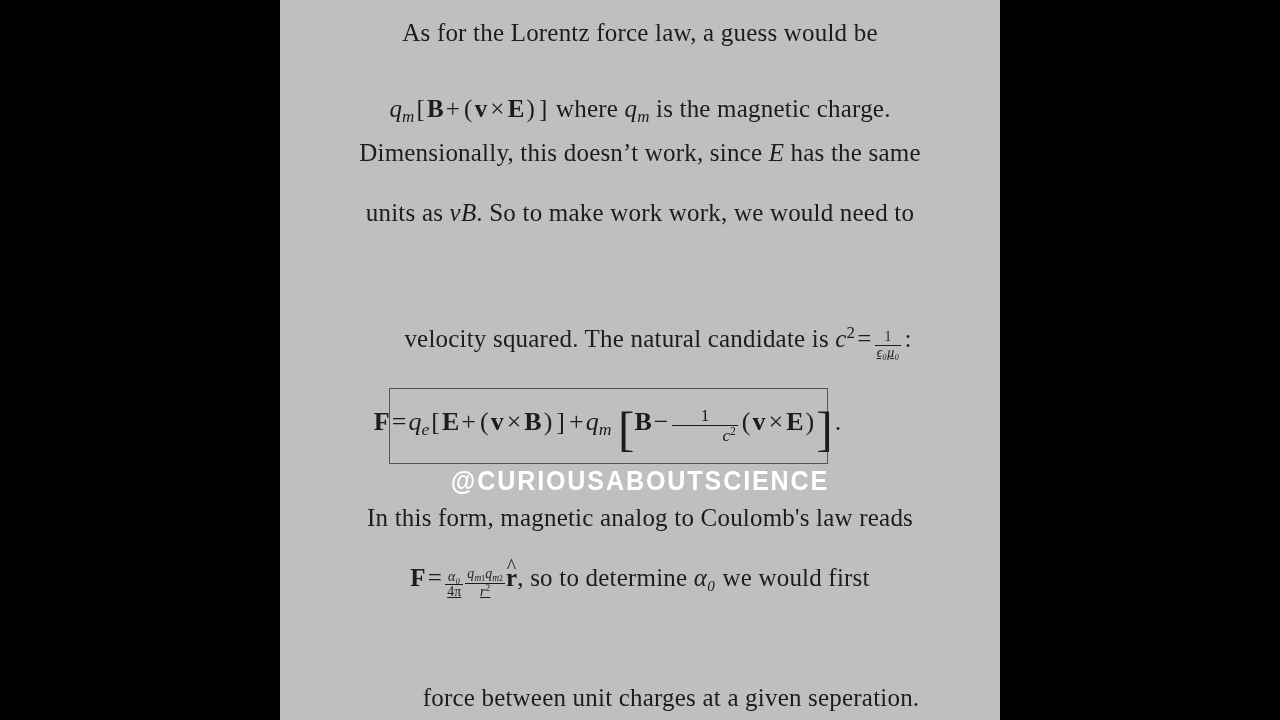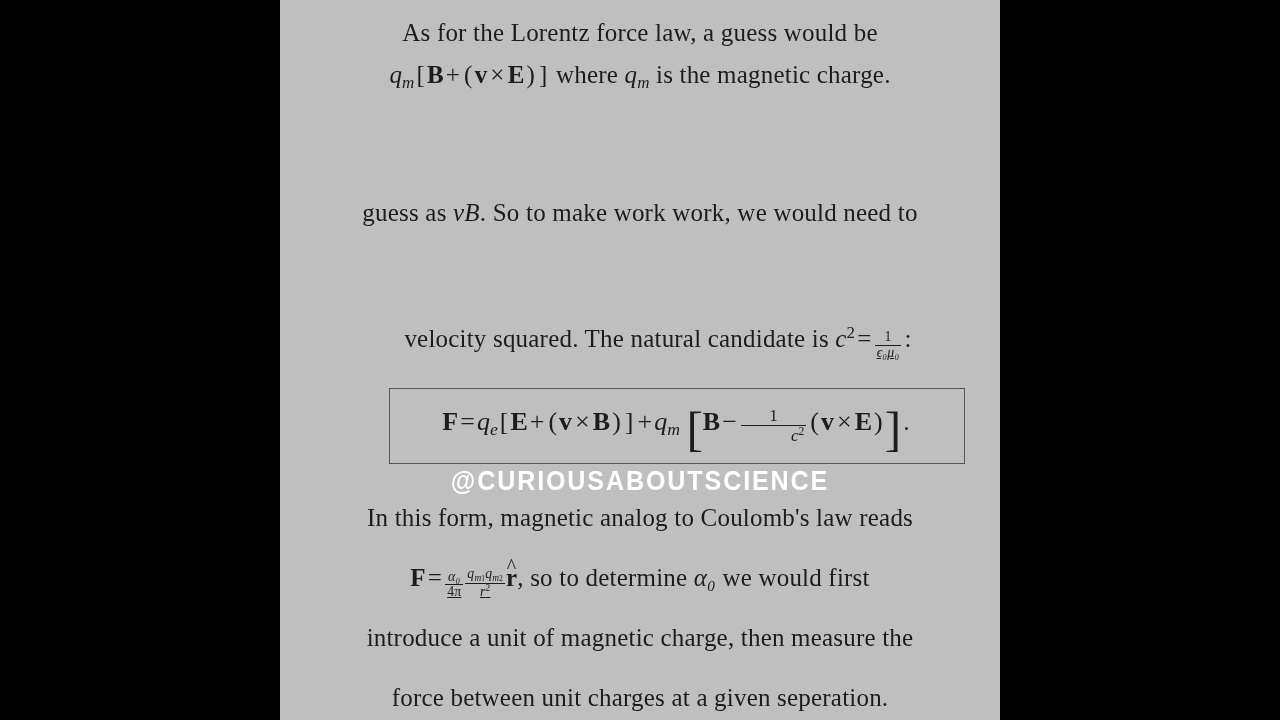--- a/index.html
+++ b/index.html
@@ -133,21 +133,21 @@
     font-size: 0.8em;
     font-weight: normal;
     font-style: normal;
   }
 
   
   #eqbox {
     position: absolute;
     left: 109px;
     top: 388px;
-    width: 576px;
+    width: 439px;
     height: 76px;
     box-sizing: border-box;
     border: 1.5px solid #565656;
     background: transparent;
     display: flex;
     align-items: center;
     justify-content: center;
   }
   #eqbox .eqline {
     font-size: 26px;
@@ -180,27 +180,30 @@
 
   <div class="letterbox" id="bar-left"></div>
   <div class="letterbox" id="bar-right"></div>
 
   <div id="page">
 
     <div class="line" style="top:18px;">
       <span>As for the Lorentz force law, a guess would be</span>
     </div>
 
-    <div class="line" style="top:60px;">
+    <div class="line" style="top:94px;">
       <span class="mi">q</span><span class="sub">m</span><span class="op">[</span><span class="mb">B</span><span class="op">+</span><span class="op">(</span><span class="mb">v</span><span class="times">×</span><span class="mb">E</span><span class="op">)</span><span class="op">]</span>&nbsp;<span>where</span>&nbsp;<span class="mi">q</span><span class="sub">m</span>&nbsp;<span>is the magnetic charge.</span>
     </div>
 
+    <div class="line" style="top:138px;">
+      <span>Dimensionally, this doesn’t work, since</span>&nbsp;<span class="mi">E</span>&nbsp;<span>has the same</span>
+    </div>
 
     <div class="line" style="top:198px;">
-      <span>guess as</span>&nbsp;<span class="mi">v</span><span class="mi">B</span><span>. So to make work work, we would need to</span>
+      <span>units as</span>&nbsp;<span class="mi">v</span><span class="mi">B</span><span>. So to make work work, we would need to</span>
     </div>
 
 
     <div class="line" style="top:318px;padding-left:19px;">
       <span>velocity squared. The natural candidate is</span>&nbsp;<span class="mi">c</span><span class="sup">2</span><span class="op">=</span><span class="frac-sm"><span class="num">1</span><span class="den mi">ϵ₀μ₀</span></span><span class="op">:</span>
     </div>
 
     <div id="eqbox">
       <div class="eqline"><span class="mb">F</span><span class="op">=</span><span class="mi">q</span><span class="sub">e</span><span class="op">[</span><span class="mb">E</span><span class="op">+</span><span class="op">(</span><span class="mb">v</span><span class="times">×</span><span class="mb">B</span><span class="op">)</span><span class="op">]</span><span class="op">+</span><span class="mi">q</span><span class="sub">m</span>&nbsp;<span class="bigbracket">[</span><span class="mb">B</span><span class="op">−</span><span class="frac"><span class="num">1</span><span class="den"><span class="mi">c</span><span class="sup">2</span></span></span><span class="op">(</span><span class="mb">v</span><span class="times">×</span><span class="mb">E</span><span class="op">)</span><span class="bigbracket">]</span><span class="op">.</span></div>
     </div>
@@ -210,22 +213,19 @@
     </div>
 
     <div class="line" style="top:503px;">
       <span>In this form, magnetic analog to Coulomb's law reads</span>
     </div>
 
     <div class="line" style="top:563px;">
       <span class="mb">F</span><span class="op">=</span><span class="frac-sm"><span class="num mi">α₀</span><span class="den">4π</span></span><span class="frac-sm"><span class="num"><span class="mi">q</span><span class="sub">m</span><span class="subsub">1</span><span class="mi">q</span><span class="sub">m</span><span class="subsub">2</span></span><span class="den"><span class="mi">r</span><span class="sup">2</span></span></span><span class="mb hat"><span class="hatmark">^</span><span>r</span></span><span>, so to determine</span>&nbsp;<span class="mi">α₀</span>&nbsp;<span>we would first</span>
     </div>
 
-    <div class="line" style="top:623px;">
-      <span>introduce a unit of magnetic charge, then measure the</span>
-    </div>
-
-    <div class="line" style="top:683px;">
+
+    <div class="line" style="top:683px;padding-left:31px;">
       <span>force between unit charges at a given seperation.</span>
     </div>
 
   </div>
 </div>
 
 </body></html>

